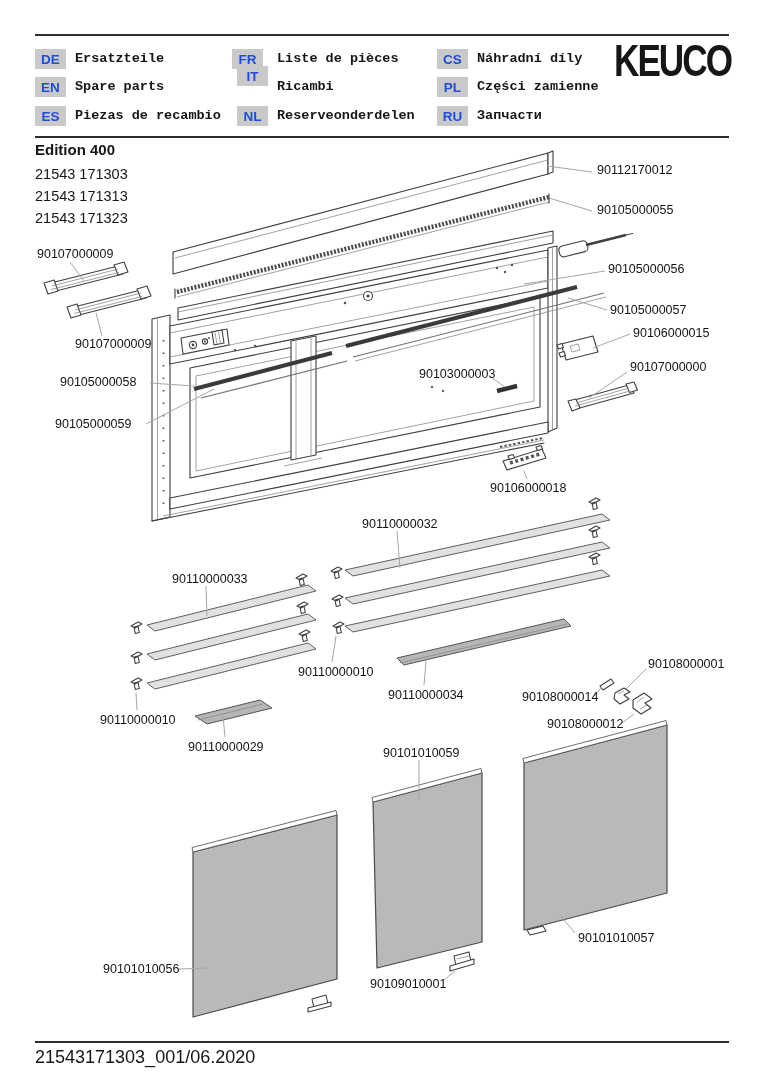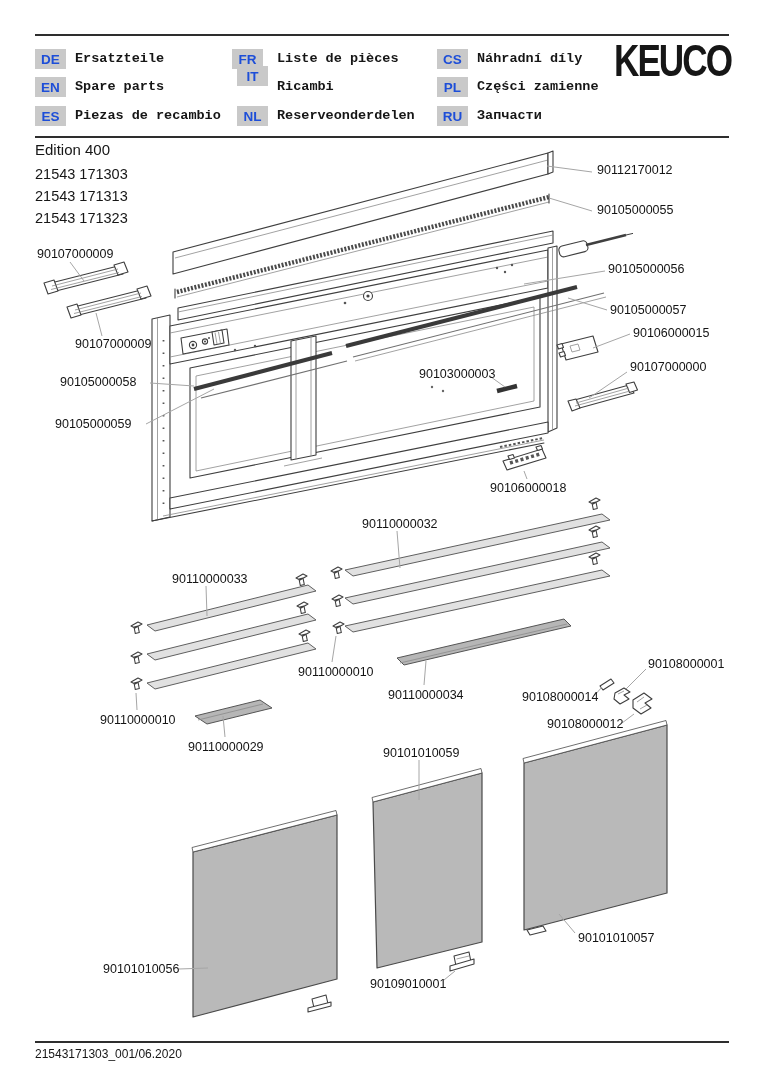--- a/index.html
+++ b/index.html
@@ -8,23 +8,23 @@
   .rule{position:absolute;left:35px;width:694px;height:2px;background:#2e2e2e;}
   #rule-top{top:34px;}
   #rule-mid{top:136px;}
   #rule-bottom{top:1041px;}
   .badge{position:absolute;width:31px;height:20px;background:#c9c9c9;color:#1d4ed8;
          font-weight:bold;font-size:13.5px;display:flex;align-items:center;justify-content:center;}
   .llabel{position:absolute;height:20px;line-height:20px;font-weight:bold;font-size:13.5px;white-space:nowrap;font-family:Liberation Mono, monospace;}
   .logo{position:absolute;top:42px;right:33px;font-size:45px;font-weight:bold;line-height:38px;
         letter-spacing:-2.5px;transform:scaleX(.78);transform-origin:100% 0;}
   .title-block{position:absolute;left:35px;top:141px;}
-  .series{font-size:15px;font-weight:normal;margin-bottom:5px;}
+  .series{font-size:15px;font-weight:bold;margin-bottom:5px;}
   .model{font-size:14.5px;line-height:22px;}
-  .footer-text{position:absolute;left:35px;top:1047px;font-size:12px;}
+  .footer-text{position:absolute;left:35px;top:1047px;font-size:18px;}
   svg.diagram{position:absolute;left:0;top:0;}
   .fw{fill:#fff;stroke:#3f3f3f;stroke-width:1.1;stroke-linejoin:round;}
   .ln{stroke:#3f3f3f;stroke-width:1.1;fill:none;stroke-linecap:round;}
   .thin{stroke:#8a8a8a;stroke-width:.8;fill:none;}
   .leader{stroke:#a6a6a6;stroke-width:1;fill:none;}
   .plabel{font-family:"Liberation Sans",sans-serif;font-size:12.5px;fill:#141414;}
   .shelf{fill:#e1e1e1;stroke:#5f5f5f;stroke-width:1;stroke-linejoin:round;}
   .shelfd{fill:#b6b6b6;stroke:#555;stroke-width:1;stroke-linejoin:round;}
   .mirror{fill:#b9b9b9;stroke:#4a4a4a;stroke-width:1.2;stroke-linejoin:round;}
   .sliver{fill:#fff;stroke:#4a4a4a;stroke-width:.8;stroke-linejoin:round;}

